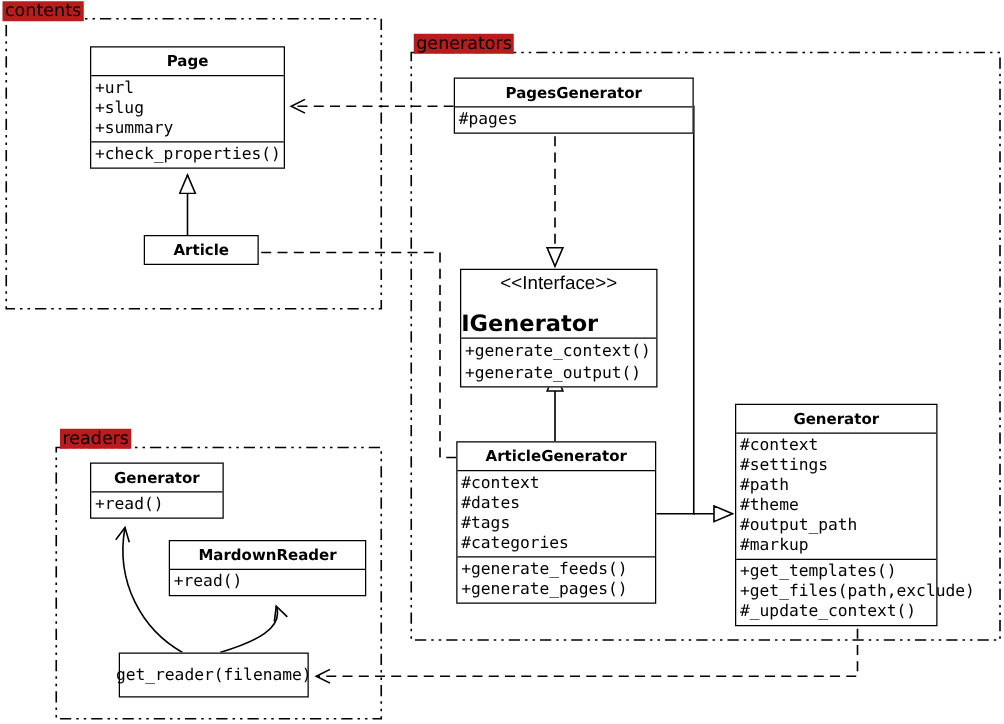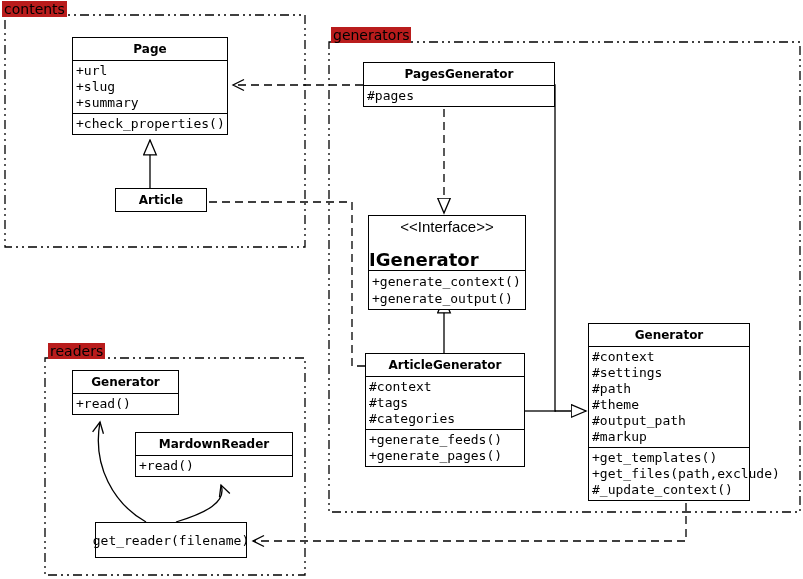--- a/index.html
+++ b/index.html
@@ -139,20 +139,21 @@
     <div class="sec">
       <div class="m17">+generate_context()</div>
       <div class="m17">+generate_output()</div>
     </div>
   </div>
 
   <div class="cls" style="left:365px; top:353px; width:160px;">
     <div class="title">ArticleGenerator</div>
     <div class="sec">
       <div class="m">#context</div>
+      <div class="m">#dates</div>
       <div class="m">#tags</div>
       <div class="m">#categories</div>
     </div>
     <div class="sec">
       <div class="m">+generate_feeds()</div>
       <div class="m">+generate_pages()</div>
     </div>
   </div>
 
   <div class="cls" style="left:588px; top:323px; width:162px;">

